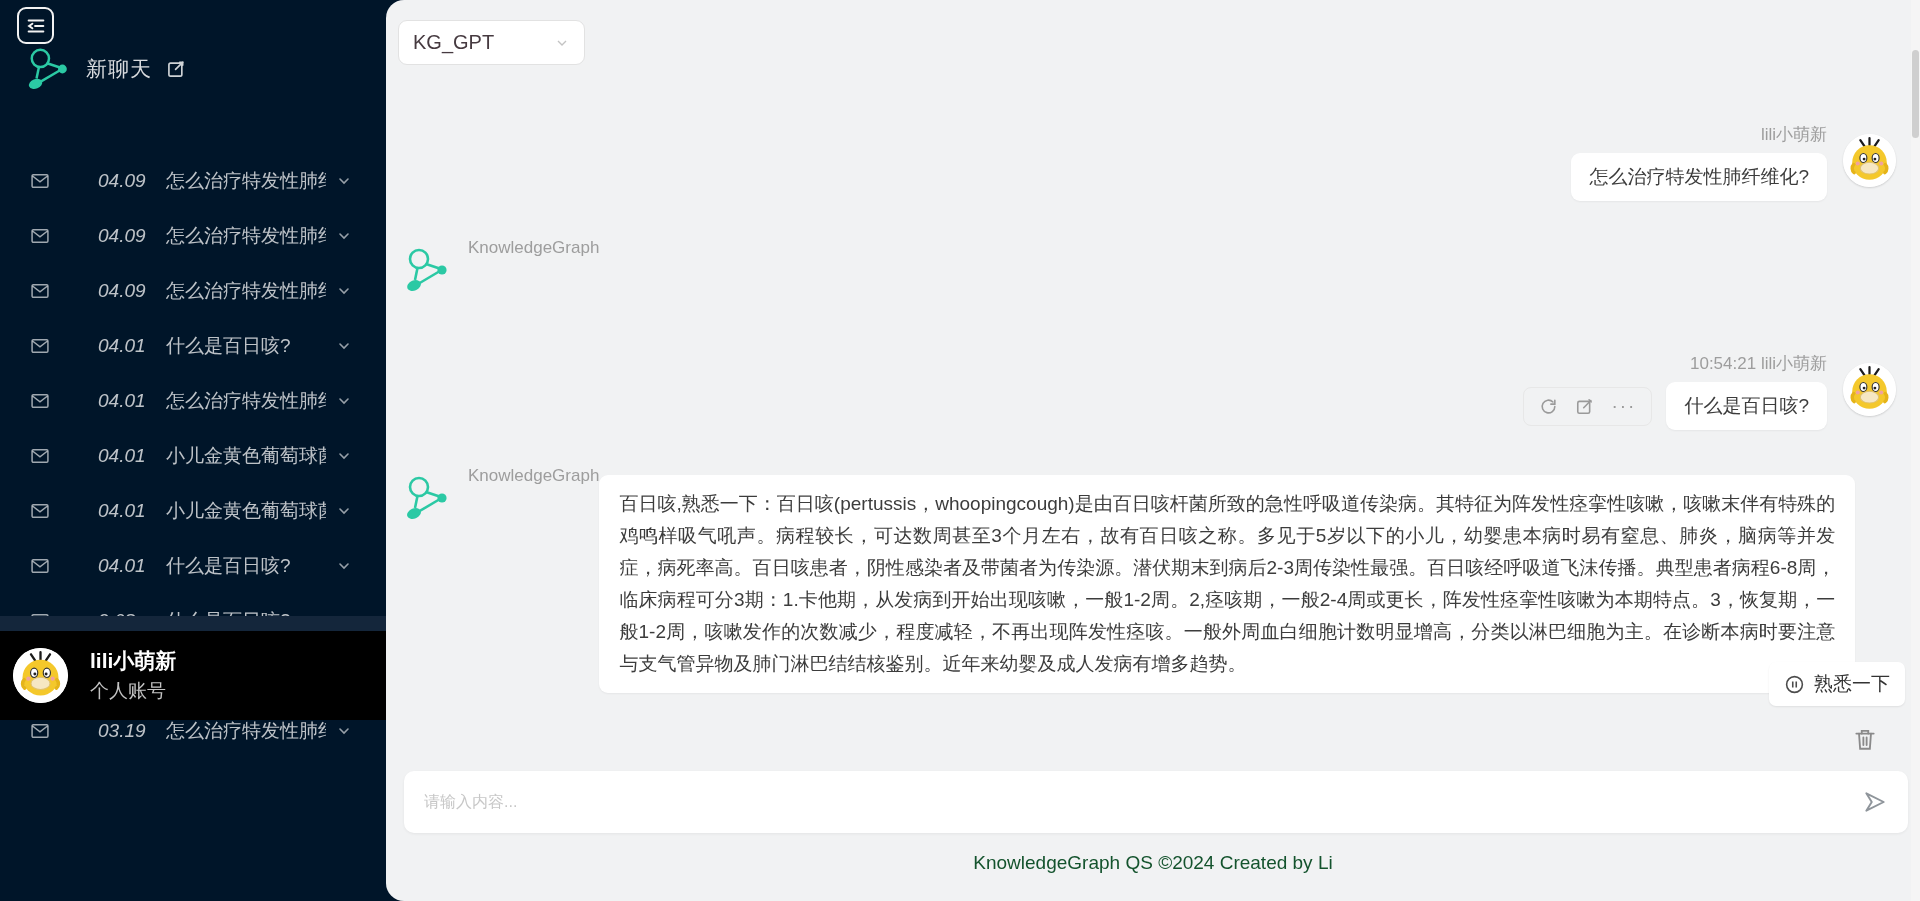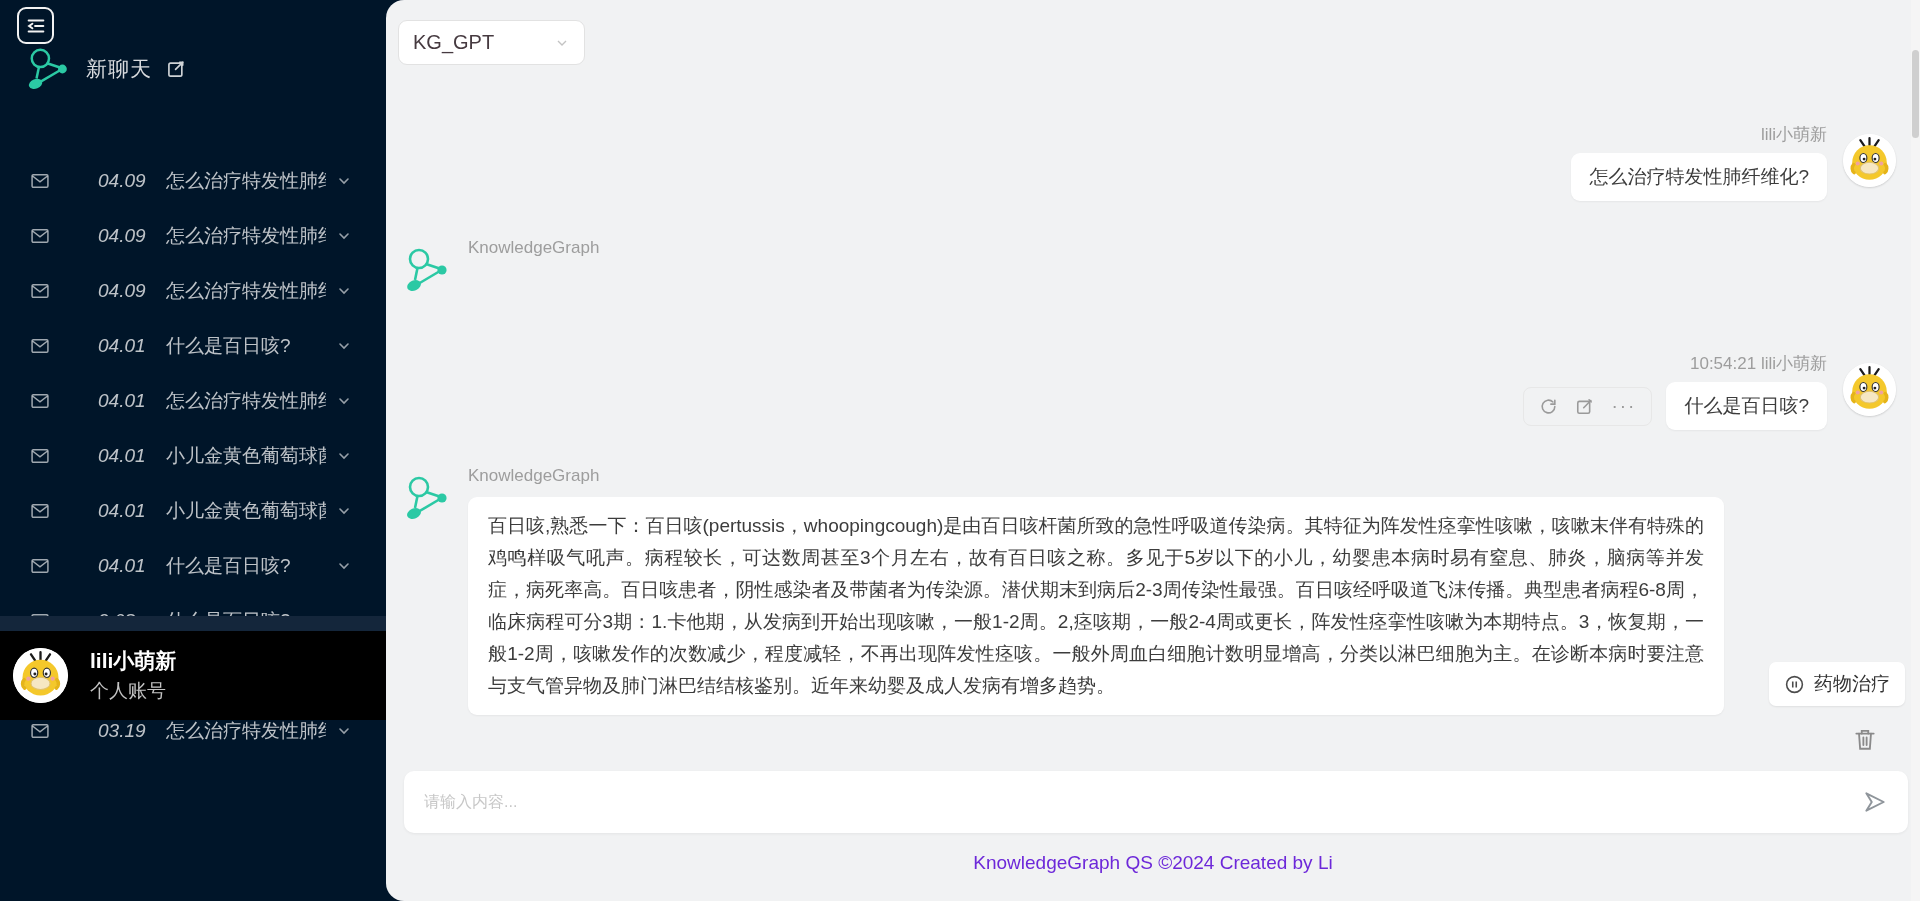--- a/index.html
+++ b/index.html
@@ -51,21 +51,21 @@
   .model-select .chev { color:#c3c3c3; }
 
   .msg { position:absolute; display:flex; gap:16px; }
   .msg-meta { font-size:17px; color:#9d9d9d; height:22px; }
   .bubble {
     display:inline-block; background:#fff; border-radius:9px; padding:11px 18px;
     font-size:19px; color:#3c3c3c; box-shadow:0 1px 2px rgba(0,0,0,.05); line-height:26px;
   }
   .user-col { display:flex; flex-direction:column; align-items:flex-end; }
   .user-col .bubble-row { display:flex; align-items:center; margin-top:8px; }
-  .bot-col { display:flex; flex-direction:column; align-items:flex-start; }
+  .bot-col { display:flex; flex-direction:row; align-items:flex-start; }
   .bot-col .bubble { margin-top:9px; }
   .msg .avatar-circle { margin-top:11px; }
   .bot-avatar { width:48px; height:48px; margin-top:8px; flex:0 0 auto; }
 
   .m1 { top:123px; right:24px; }
   .m2 { top:238px; left:18px; }
   .m3 { top:352px; right:24px; }
   .m4 { top:466px; left:18px; }
   .big-bubble { width:1256px; line-height:32px; text-align:justify; padding:13px 20px; }
 
@@ -90,21 +90,21 @@
     background:#fff; border-radius:10px; display:flex; align-items:center;
     padding:0 20px; box-shadow:0 1px 3px rgba(0,0,0,.06);
   }
   .composer input {
     flex:1; border:none; outline:none; font-size:16px; color:#333;
     font-family:inherit; background:transparent;
   }
   .composer input::placeholder { color:#c7c7c7; }
   .send-btn { background:none; border:none; color:#8f959b; cursor:pointer; display:flex; }
 
-  .footer-note { position:absolute; top:852px; left:0; right:0; text-align:center; font-size:19px; color:#6d28d9; }
+  .footer-note { position:absolute; top:852px; left:0; right:0; text-align:center; font-size:19px; color:#14532d; }
 
   .scrollbar { position:absolute; right:0; top:0; width:9px; height:901px; background:#f5f5f5; z-index:5; }
   .scroll-thumb { position:absolute; top:50px; left:1px; width:7px; height:88px; border-radius:4px; background:#cfcfcf; }
 
   svg { display:block; }
 </style>
 </head>
 <body>
 
 <svg width="0" height="0" style="position:absolute">
@@ -366,21 +366,21 @@
       <div class="msg-meta">KnowledgeGraph</div>
       <div class="bubble big-bubble">百日咳,熟悉一下：百日咳(pertussis，whoopingcough)是由百日咳杆菌所致的急性呼吸道传染病。其特征为阵发性痉挛性咳嗽，咳嗽末伴有特殊的鸡鸣样吸气吼声。病程较长，可达数周甚至3个月左右，故有百日咳之称。多见于5岁以下的小儿，幼婴患本病时易有窒息、肺炎，脑病等并发症，病死率高。百日咳患者，阴性感染者及带菌者为传染源。潜伏期末到病后2-3周传染性最强。百日咳经呼吸道飞沫传播。典型患者病程6-8周，临床病程可分3期：1.卡他期，从发病到开始出现咳嗽，一般1-2周。2,痉咳期，一般2-4周或更长，阵发性痉挛性咳嗽为本期特点。3，恢复期，一般1-2周，咳嗽发作的次数减少，程度减轻，不再出现阵发性痉咳。一般外周血白细胞计数明显增高，分类以淋巴细胞为主。在诊断本病时要注意与支气管异物及肺门淋巴结结核鉴别。近年来幼婴及成人发病有增多趋势。</div>
     </div>
   </div>
 
   <button class="stop-btn">
     <svg width="21" height="21" viewBox="0 0 24 24" fill="none" stroke="currentColor" stroke-width="1.8">
         <circle cx="12" cy="12" r="9"></circle>
         <path d="M10 8.5v7M14 8.5v7"></path>
       </svg>
-    <span>药物治疗</span>
+    <span>熟悉一下</span>
   </button>
 
   <button class="trash-btn">
     <svg width="26" height="26" viewBox="0 0 24 24" fill="none" stroke="currentColor" stroke-width="1.7" stroke-linecap="round">
         <path d="M4 7h16"></path>
         <path d="M9 7V4.5h6V7"></path>
         <path d="M6.5 7l1 14h9l1-14"></path>
         <path d="M10.5 10.5v7M13.5 10.5v7"></path>
       </svg>
   </button>

